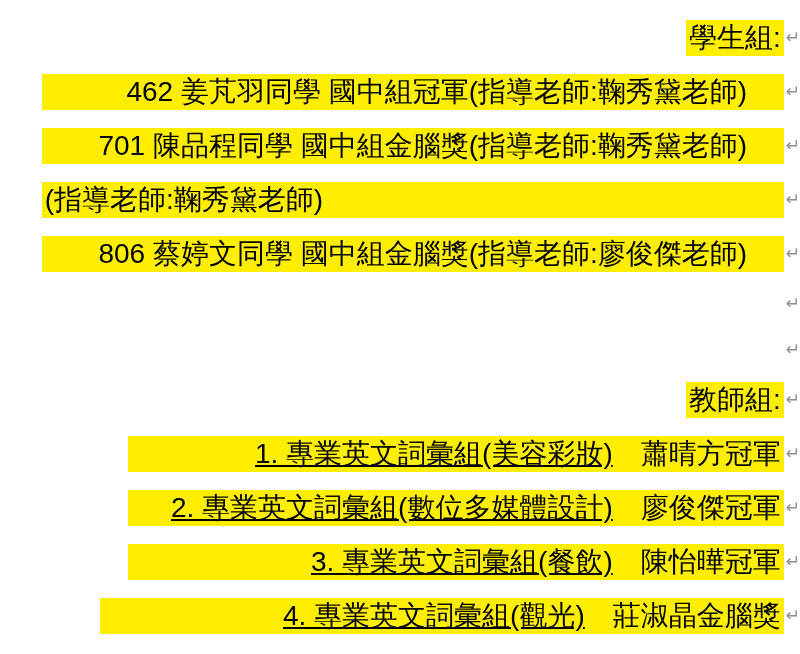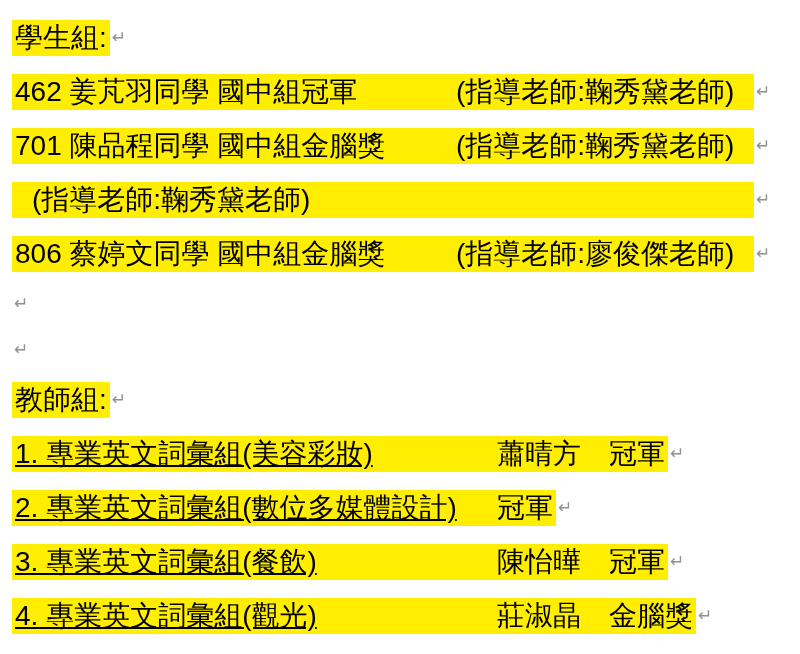--- a/index.html
+++ b/index.html
@@ -9,20 +9,21 @@
   }
   body {
     width: 800px;
     height: 654px;
     font-family: "Liberation Sans", sans-serif;
     color: #000000;
     overflow: hidden;
   }
   .page {
     padding: 20px 0 0 12px;
+    text-align: right;
   }
   .line {
     margin: 0 0 18px 0;
     white-space: nowrap;
   }
   .hl {
     background: #ffee00;
     display: inline-flex;
     align-items: baseline;
     padding: 3px 3px;
@@ -35,21 +36,20 @@
   }
   .srow {
     width: 736px;
   }
   .s-left {
     flex: 0 0 auto;
     width: 424px;
   }
   .s-right {
     flex: 0 0 auto;
-    margin-left: 17px;
   }
   .t-cat {
     flex: 0 0 auto;
     width: 482px;
     text-decoration: underline;
   }
   .t-name {
     flex: 0 0 auto;
     width: 112px;
   }
@@ -123,20 +123,21 @@
     <span class="hl trow">
       <span class="t-cat">1. 專業英文詞彙組(美容彩妝)</span>
       <span class="t-name">蕭晴方</span>
       <span class="t-award">冠軍</span>
     </span><span class="pilcrow">↵</span>
   </div>
 
   <div class="line">
     <span class="hl trow">
       <span class="t-cat">2. 專業英文詞彙組(數位多媒體設計)</span>
+      <span class="t-name">廖俊傑</span>
       <span class="t-award">冠軍</span>
     </span><span class="pilcrow">↵</span>
   </div>
 
   <div class="line">
     <span class="hl trow">
       <span class="t-cat">3. 專業英文詞彙組(餐飲)</span>
       <span class="t-name">陳怡曄</span>
       <span class="t-award">冠軍</span>
     </span><span class="pilcrow">↵</span>

